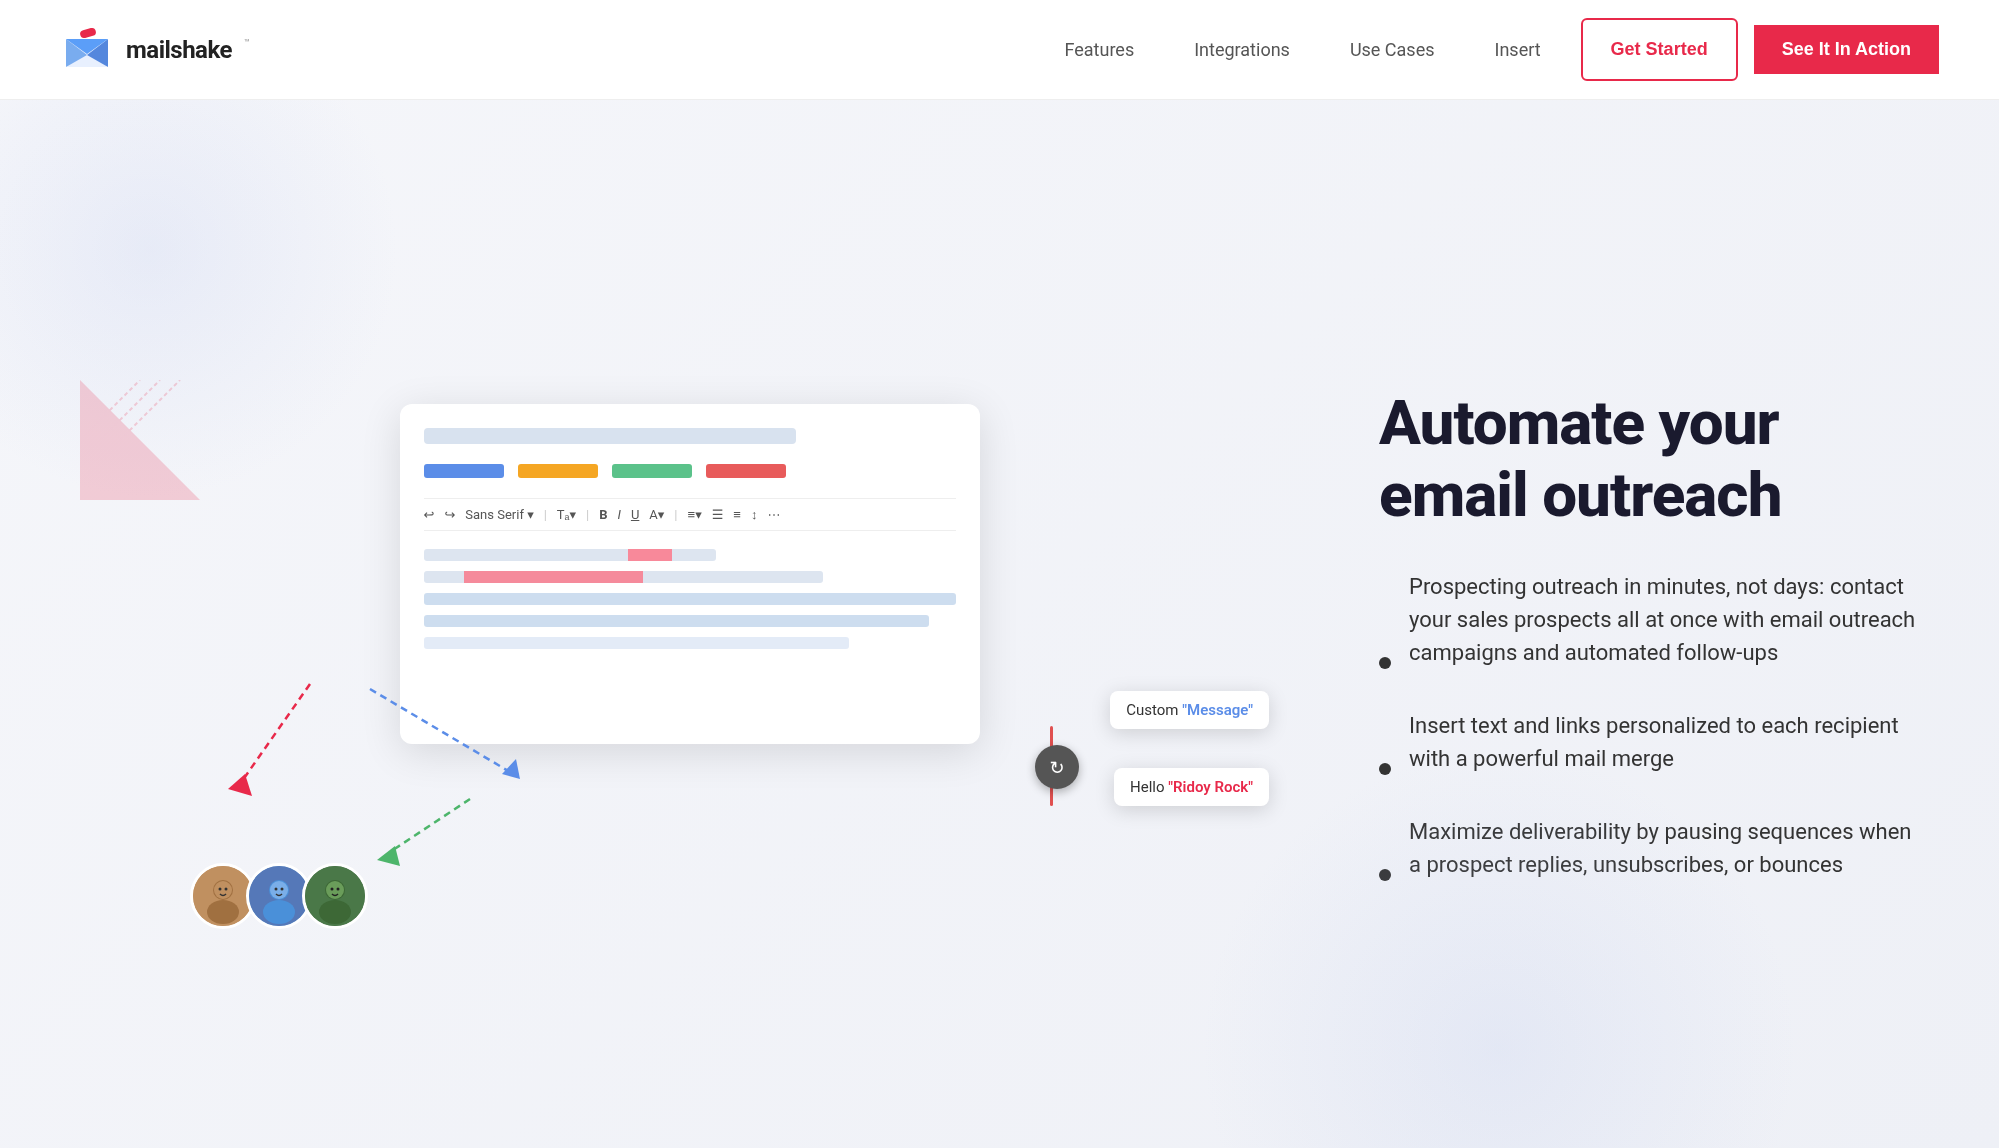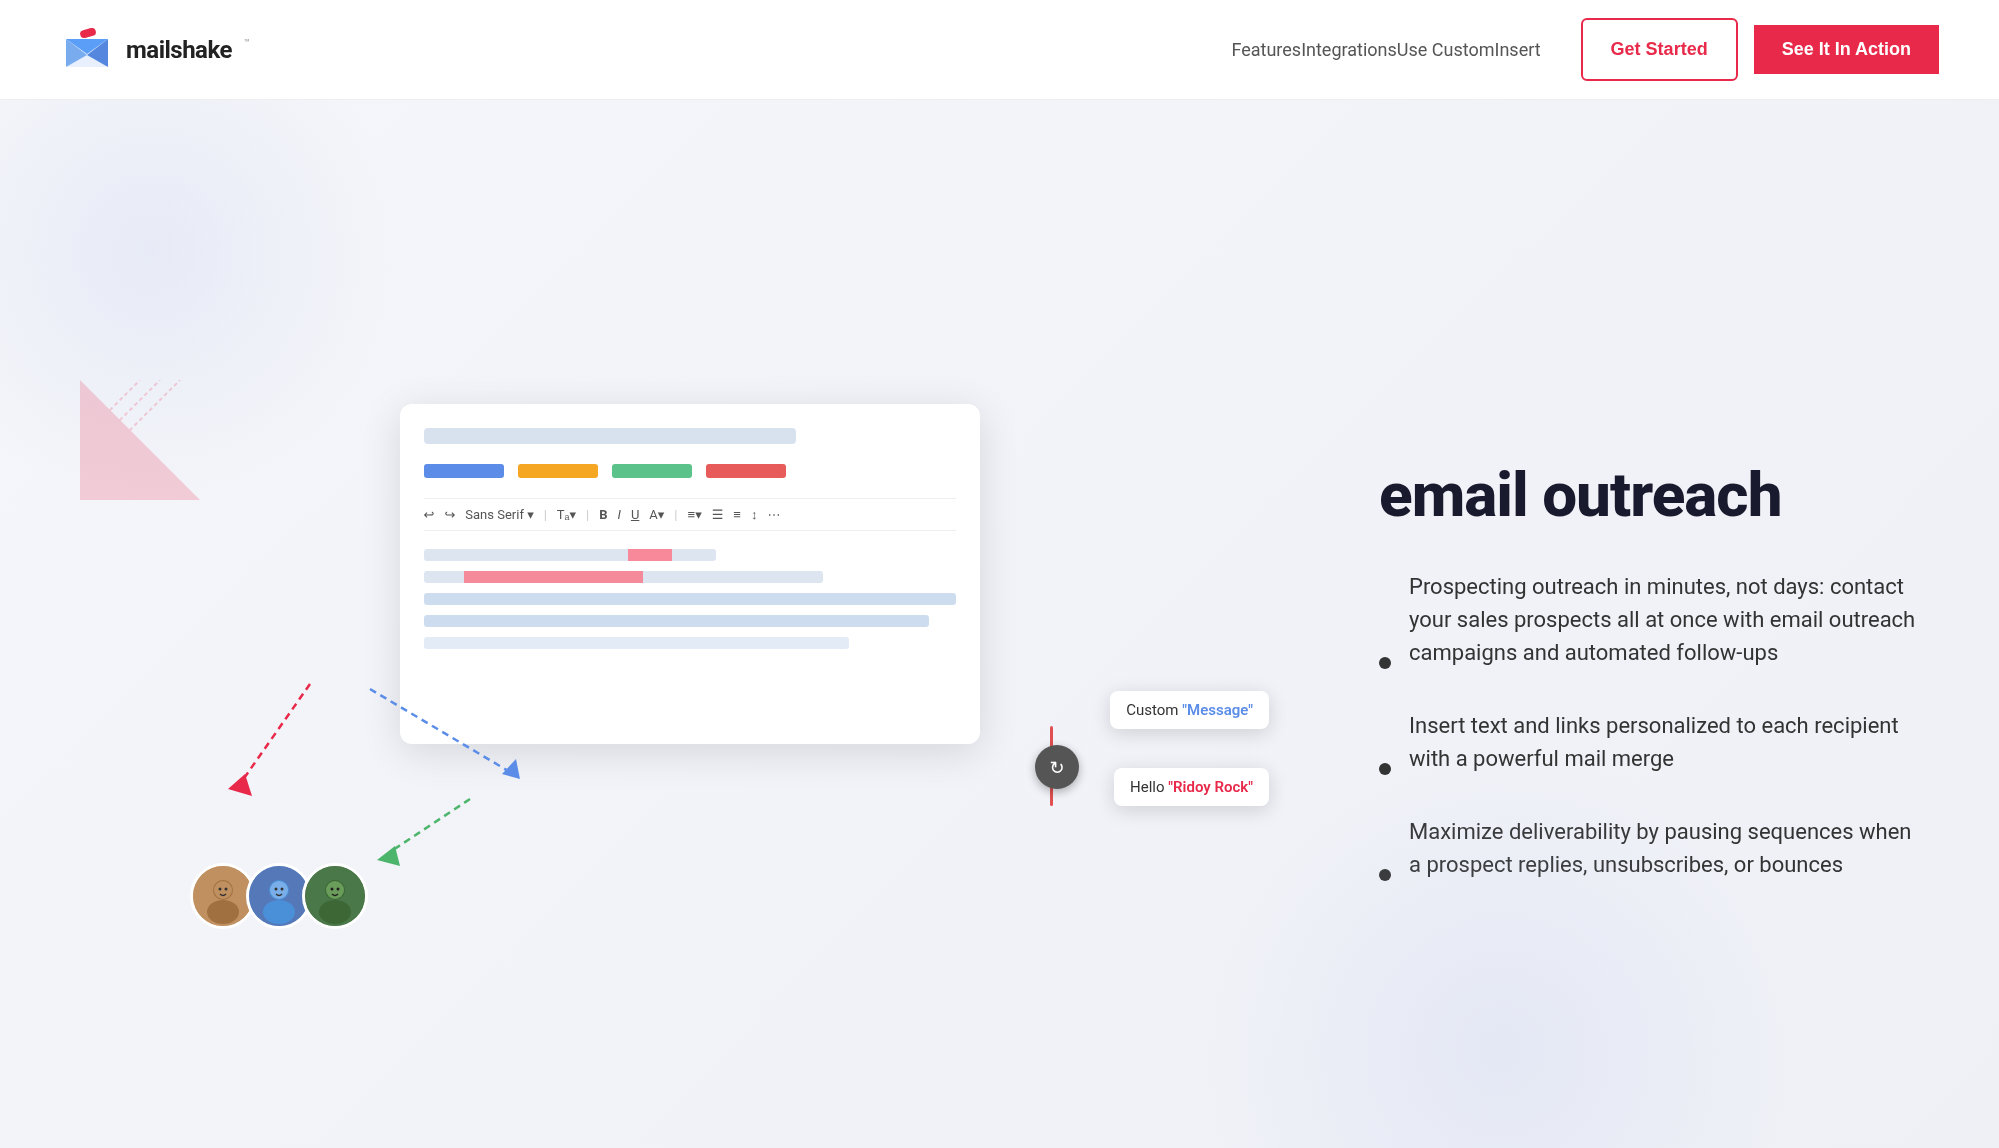--- a/index.html
+++ b/index.html
@@ -33,20 +33,21 @@
     }
     .logo-text {
       font-size: 24px;
       font-weight: 700;
       color: #222;
       letter-spacing: -0.5px;
     }
     .nav-links {
       display: flex;
       align-items: center;
+      gap: 60px;
       margin-left: auto;
       margin-right: 40px;
     }
     .nav-link {
       font-size: 18px;
       color: #555;
       text-decoration: none;
       font-weight: 400;
       cursor: pointer;
     }
@@ -305,21 +306,21 @@
 
       <rect x="20" y="6" width="16" height="8" rx="4" fill="#e8294a" transform="rotate(-15 28 10)"></rect>
     </svg>
     <span class="logo-text">mailshake</span>
     <sup style="font-size:10px;color:#999;margin-top:-14px;">™</sup>
   </a>
 
   <div class="nav-links">
     <a class="nav-link" href="#">Features</a>
     <a class="nav-link" href="#">Integrations</a>
-    <a class="nav-link" href="#">Use Custom</a>
+    <a class="nav-link" href="#">Use Cases</a>
     <a class="nav-link" href="#">Insert</a>
   </div>
 
   <div class="nav-actions">
     <button class="btn-get-started">Get Started</button>
     <button class="btn-see-action">See It In Action</button>
   </div>
 </nav>
 
 <section class="hero">
@@ -430,21 +431,21 @@
         </svg>
       </div>
     </div>
 
     <div style="position:absolute;bottom:178px;right:246px;width:3px;height:80px;background:linear-gradient(to bottom,#e05050,#e05050);border-radius:2px;z-index:6;"></div>
 
   </div>
 
   <div class="content-side">
     <h1 class="hero-title">
-      <br>
+      <span>Automate your</span><br>
       <span>email outreach</span>
     </h1>
     <ul class="bullet-list">
       <li class="bullet-item">
         <div class="bullet-dot"></div>
         <span>Prospecting outreach in minutes, not days: contact your sales prospects all at once with email outreach campaigns and automated follow-ups</span>
       </li>
       <li class="bullet-item">
         <div class="bullet-dot"></div>
         <span>Insert text and links personalized to each recipient with a powerful mail merge</span>

